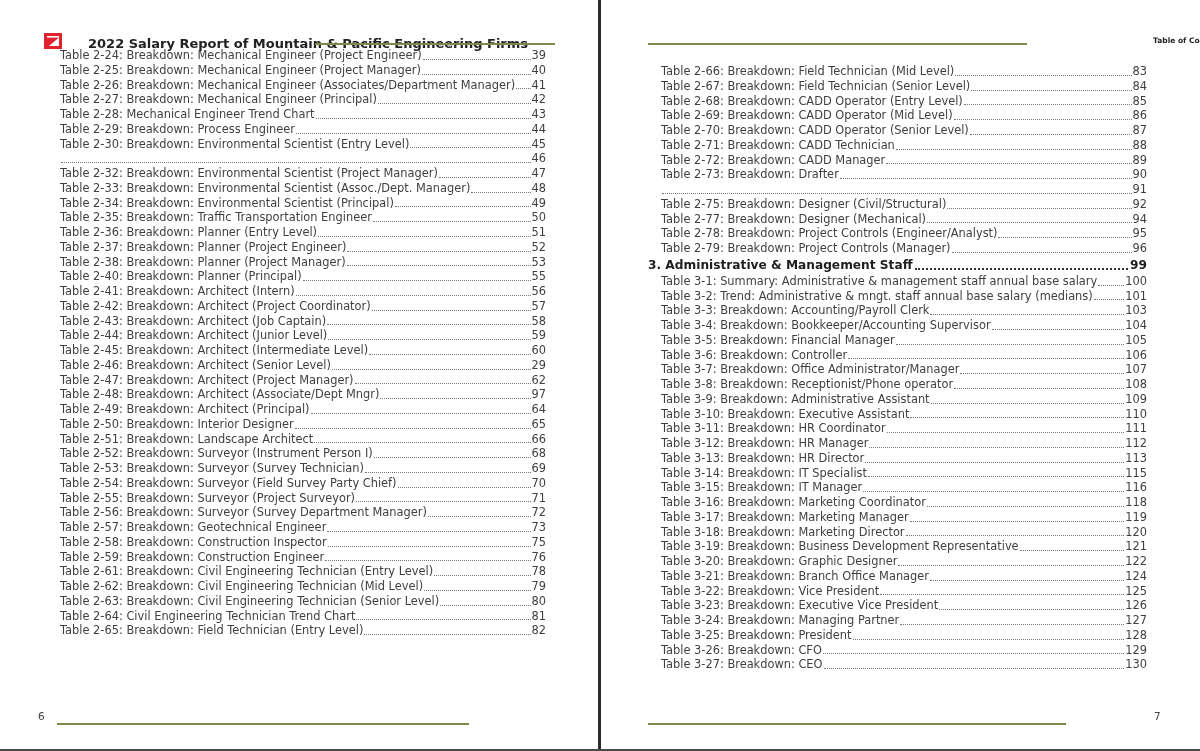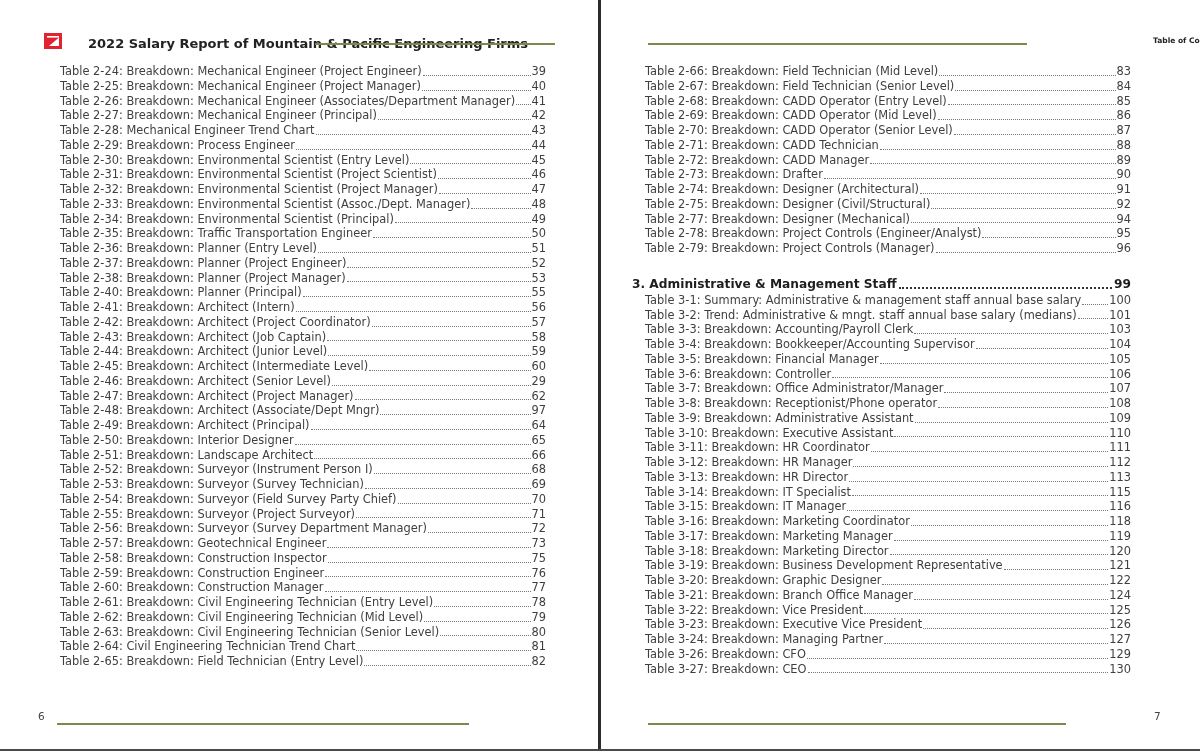--- a/index.html
+++ b/index.html
@@ -21,36 +21,36 @@
     position: absolute; left: 59px; top: 36px;
     font-size: 13px; font-weight: bold; color: #222; margin-left: 29px;
   }
   .rule { position: absolute; height: 2px; background: #7a8a4a; }
   .header-right {
     position: absolute; top: 36px; right: 42px;
     font-size: 7.5px; font-weight: bold; color: #222;
   }
 
   .toc { position: absolute; }
-  #toc-left { left: 60px; top: 64px; width: 486px; }
-  #toc-right { left: 44px; top: 64px; width: 486px; }
+  #toc-left { left: 60px; top: 48px; width: 486px; }
+  #toc-right { left: 60px; top: 64px; width: 486px; }
   .toc-row {
     display: flex; align-items: baseline;
     height: 14.75px; line-height: 14.75px;
     font-size: 11.4px; color: #3f3f3f; white-space: nowrap;
   }
   .toc-row .label { flex: 0 0 auto; }
   .toc-row .leader {
     flex: 1 1 auto; margin: 0 1px; height: 1px; align-self: flex-end; margin-bottom: 3px;
     border-bottom: 1px dotted #777;
   }
   .toc-row .pg { flex: 0 0 auto; }
   .section-row {
     display: flex; align-items: baseline;
-    height: 17px; line-height: 17px; margin-top: 20px;
+    height: 17px; line-height: 17px; margin-top: 1px;
     font-size: 12.2px; font-weight: bold; color: #1e1e1e; white-space: nowrap;
     margin-left: -13px;
   }
   .section-row .leader {
     flex: 1 1 auto; margin: 0 2px; align-self: flex-end; margin-bottom: 4px;
     border-bottom: 2px dotted #333;
   }
   .page-num { position: absolute; top: 710px; font-size: 10.5px; color: #444; }
 </style>
 </head>
@@ -95,21 +95,20 @@
         <span class="label">Table 2-29: Breakdown: Process Engineer</span>
         <span class="leader"></span>
         <span class="pg">44</span>
       </div>
       <div class="toc-row">
         <span class="label">Table 2-30: Breakdown: Environmental Scientist (Entry Level)</span>
         <span class="leader"></span>
         <span class="pg">45</span>
       </div>
       <div class="toc-row">
-        <span class="label">Table 2-31: Breakdown: Environmental Scientist (Project Scientist)</span>
         <span class="leader"></span>
         <span class="pg">46</span>
       </div>
       <div class="toc-row">
         <span class="label">Table 2-32: Breakdown: Environmental Scientist (Project Manager)</span>
         <span class="leader"></span>
         <span class="pg">47</span>
       </div>
       <div class="toc-row">
         <span class="label">Table 2-33: Breakdown: Environmental Scientist (Assoc./Dept. Manager)</span>
@@ -233,25 +232,20 @@
       </div>
       <div class="toc-row">
         <span class="label">Table 2-58: Breakdown: Construction Inspector</span>
         <span class="leader"></span>
         <span class="pg">75</span>
       </div>
       <div class="toc-row">
         <span class="label">Table 2-59: Breakdown: Construction Engineer</span>
         <span class="leader"></span>
         <span class="pg">76</span>
-      </div>
-      <div class="toc-row">
-        <span class="label">Table 2-60: Breakdown: Construction Manager</span>
-        <span class="leader"></span>
-        <span class="pg">77</span>
       </div>
       <div class="toc-row">
         <span class="label">Table 2-61: Breakdown: Civil Engineering Technician (Entry Level)</span>
         <span class="leader"></span>
         <span class="pg">78</span>
       </div>
       <div class="toc-row">
         <span class="label">Table 2-62: Breakdown: Civil Engineering Technician (Mid Level)</span>
         <span class="leader"></span>
         <span class="pg">79</span>
@@ -318,21 +312,20 @@
         <span class="label">Table 2-72: Breakdown: CADD Manager</span>
         <span class="leader"></span>
         <span class="pg">89</span>
       </div>
       <div class="toc-row">
         <span class="label">Table 2-73: Breakdown: Drafter</span>
         <span class="leader"></span>
         <span class="pg">90</span>
       </div>
       <div class="toc-row">
-        <span class="label">Table 2-74: Breakdown: Designer (Architectural)</span>
         <span class="leader"></span>
         <span class="pg">91</span>
       </div>
       <div class="toc-row">
         <span class="label">Table 2-75: Breakdown: Designer (Civil/Structural)</span>
         <span class="leader"></span>
         <span class="pg">92</span>
       </div>
       <div class="toc-row">
         <span class="label">Table 2-77: Breakdown: Designer (Mechanical)</span>
@@ -466,20 +459,25 @@
       </div>
       <div class="toc-row">
         <span class="label">Table 3-23: Breakdown: Executive Vice President</span>
         <span class="leader"></span>
         <span class="pg">126</span>
       </div>
       <div class="toc-row">
         <span class="label">Table 3-24: Breakdown: Managing Partner</span>
         <span class="leader"></span>
         <span class="pg">127</span>
+      </div>
+      <div class="toc-row">
+        <span class="label">Table 3-25: Breakdown: President</span>
+        <span class="leader"></span>
+        <span class="pg">128</span>
       </div>
       <div class="toc-row">
         <span class="label">Table 3-26: Breakdown: CFO</span>
         <span class="leader"></span>
         <span class="pg">129</span>
       </div>
       <div class="toc-row">
         <span class="label">Table 3-27: Breakdown: CEO</span>
         <span class="leader"></span>
         <span class="pg">130</span>

